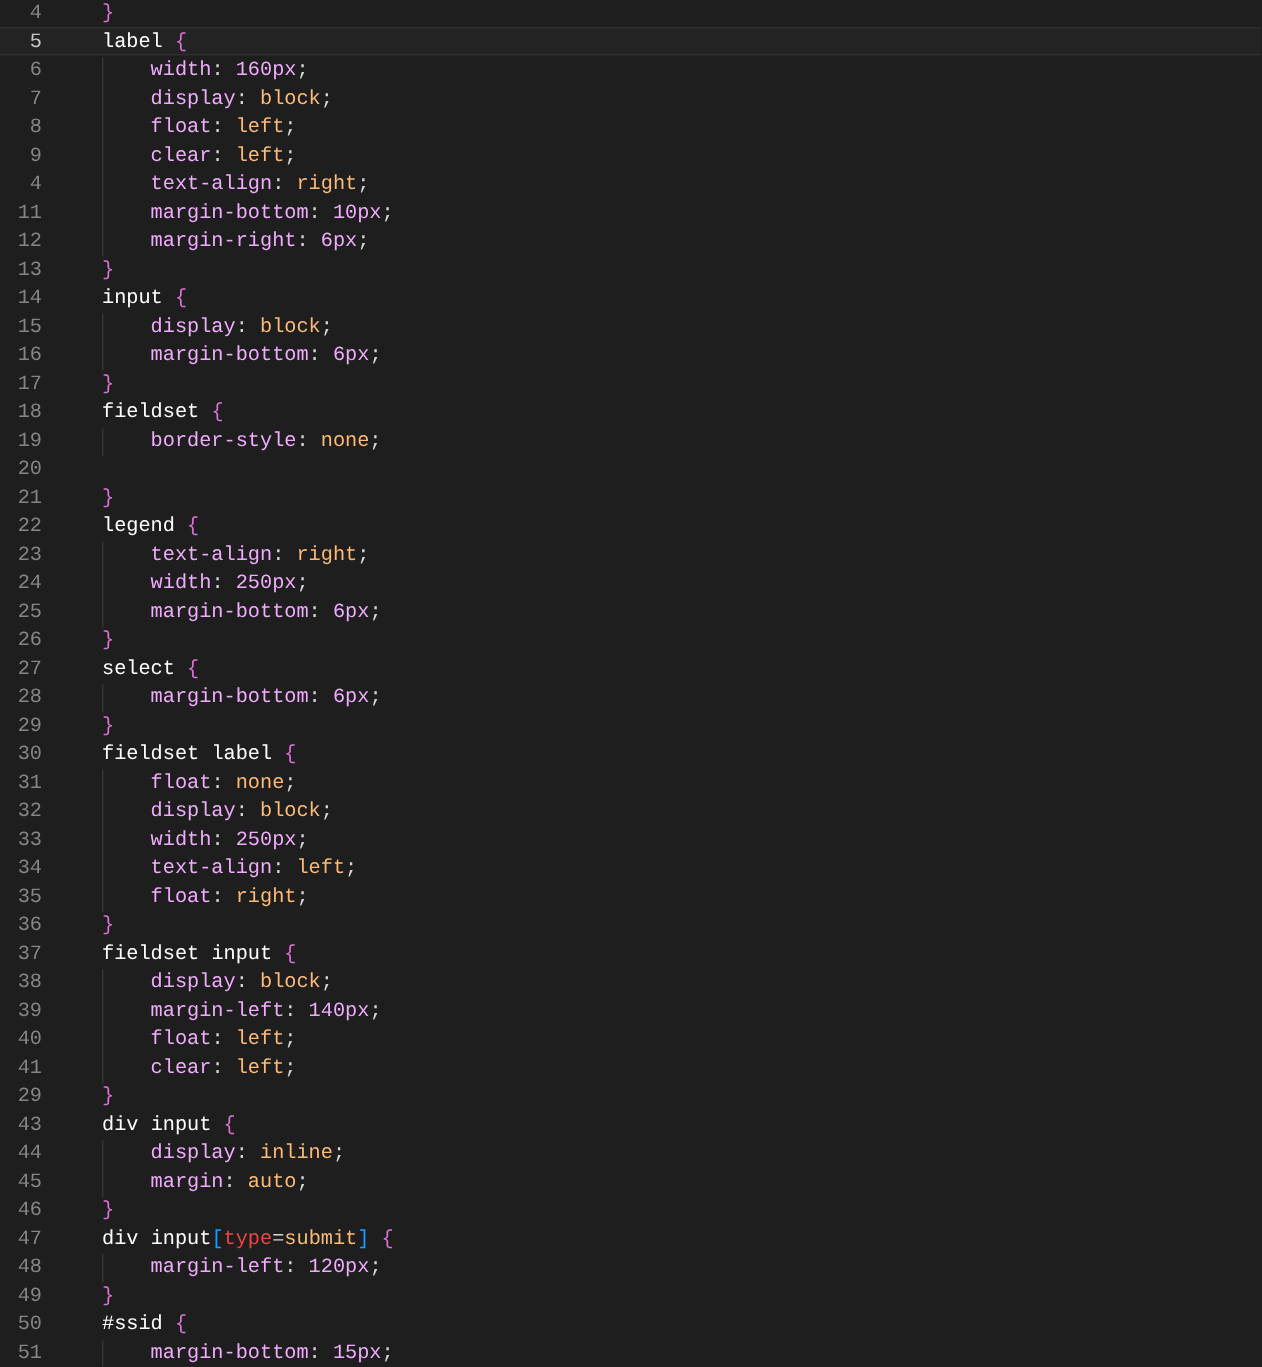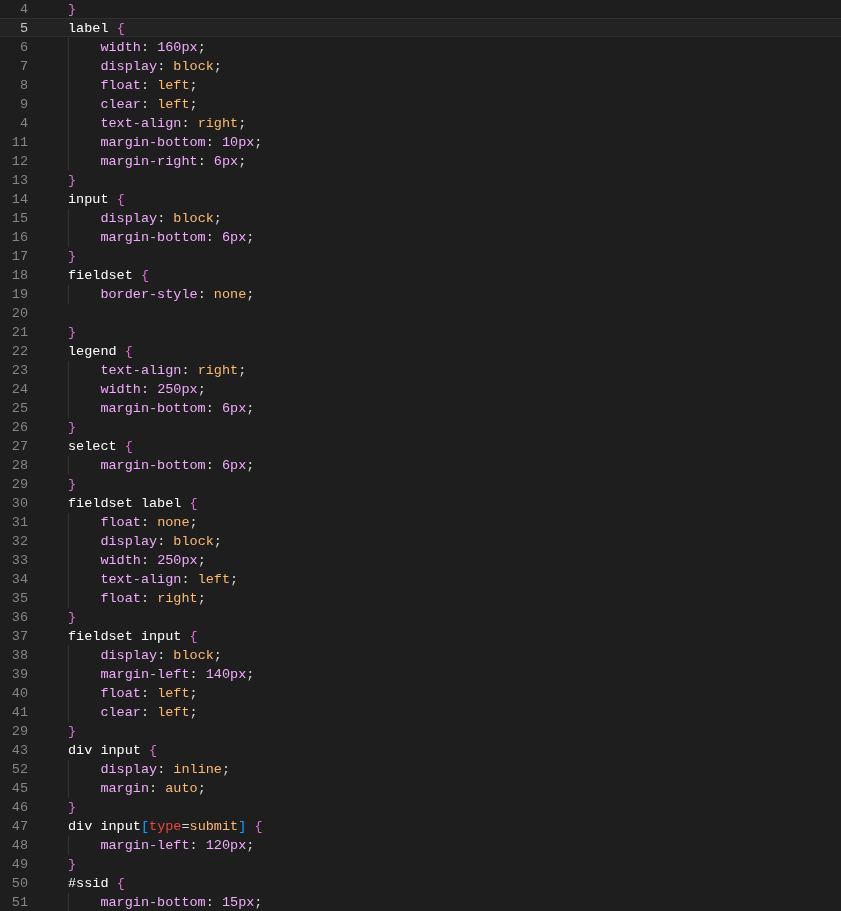--- a/index.html
+++ b/index.html
@@ -99,21 +99,21 @@
       <div class="ln">34</div>
       <div class="ln">35</div>
       <div class="ln">36</div>
       <div class="ln">37</div>
       <div class="ln">38</div>
       <div class="ln">39</div>
       <div class="ln">40</div>
       <div class="ln">41</div>
       <div class="ln">29</div>
       <div class="ln">43</div>
-      <div class="ln">52</div>
+      <div class="ln">44</div>
       <div class="ln">45</div>
       <div class="ln">46</div>
       <div class="ln">47</div>
       <div class="ln">48</div>
       <div class="ln">49</div>
       <div class="ln">50</div>
       <div class="ln">51</div>
     </div>
   <div class="code" id="code"><div class="line"><span class="tok-curly">}</span></div><div class="line"><span class="tok-sel">label</span><span class="tok-pun"> </span><span class="tok-curly">{</span></div><div class="line"><span class="indent-guide" style="left: 0px;"></span><span>    </span><span class="tok-prop">width</span><span class="tok-pun">: </span><span class="tok-num">160px</span><span class="tok-pun">;</span></div><div class="line"><span class="indent-guide" style="left: 0px;"></span><span>    </span><span class="tok-prop">display</span><span class="tok-pun">: </span><span class="tok-kw">block</span><span class="tok-pun">;</span></div><div class="line"><span class="indent-guide" style="left: 0px;"></span><span>    </span><span class="tok-prop">float</span><span class="tok-pun">: </span><span class="tok-kw">left</span><span class="tok-pun">;</span></div><div class="line"><span class="indent-guide" style="left: 0px;"></span><span>    </span><span class="tok-prop">clear</span><span class="tok-pun">: </span><span class="tok-kw">left</span><span class="tok-pun">;</span></div><div class="line"><span class="indent-guide" style="left: 0px;"></span><span>    </span><span class="tok-prop">text-align</span><span class="tok-pun">: </span><span class="tok-kw">right</span><span class="tok-pun">;</span></div><div class="line"><span class="indent-guide" style="left: 0px;"></span><span>    </span><span class="tok-prop">margin-bottom</span><span class="tok-pun">: </span><span class="tok-num">10px</span><span class="tok-pun">;</span></div><div class="line"><span class="indent-guide" style="left: 0px;"></span><span>    </span><span class="tok-prop">margin-right</span><span class="tok-pun">: </span><span class="tok-num">6px</span><span class="tok-pun">;</span></div><div class="line"><span class="tok-curly">}</span></div><div class="line"><span class="tok-sel">input</span><span class="tok-pun"> </span><span class="tok-curly">{</span></div><div class="line"><span class="indent-guide" style="left: 0px;"></span><span>    </span><span class="tok-prop">display</span><span class="tok-pun">: </span><span class="tok-kw">block</span><span class="tok-pun">;</span></div><div class="line"><span class="indent-guide" style="left: 0px;"></span><span>    </span><span class="tok-prop">margin-bottom</span><span class="tok-pun">: </span><span class="tok-num">6px</span><span class="tok-pun">;</span></div><div class="line"><span class="tok-curly">}</span></div><div class="line"><span class="tok-sel">fieldset</span><span class="tok-pun"> </span><span class="tok-curly">{</span></div><div class="line"><span class="indent-guide" style="left: 0px;"></span><span>    </span><span class="tok-prop">border-style</span><span class="tok-pun">: </span><span class="tok-kw">none</span><span class="tok-pun">;</span></div><div class="line"></div><div class="line"><span class="tok-curly">}</span></div><div class="line"><span class="tok-sel">legend</span><span class="tok-pun"> </span><span class="tok-curly">{</span></div><div class="line"><span class="indent-guide" style="left: 0px;"></span><span>    </span><span class="tok-prop">text-align</span><span class="tok-pun">: </span><span class="tok-kw">right</span><span class="tok-pun">;</span></div><div class="line"><span class="indent-guide" style="left: 0px;"></span><span>    </span><span class="tok-prop">width</span><span class="tok-pun">: </span><span class="tok-num">250px</span><span class="tok-pun">;</span></div><div class="line"><span class="indent-guide" style="left: 0px;"></span><span>    </span><span class="tok-prop">margin-bottom</span><span class="tok-pun">: </span><span class="tok-num">6px</span><span class="tok-pun">;</span></div><div class="line"><span class="tok-curly">}</span></div><div class="line"><span class="tok-sel">select</span><span class="tok-pun"> </span><span class="tok-curly">{</span></div><div class="line"><span class="indent-guide" style="left: 0px;"></span><span>    </span><span class="tok-prop">margin-bottom</span><span class="tok-pun">: </span><span class="tok-num">6px</span><span class="tok-pun">;</span></div><div class="line"><span class="tok-curly">}</span></div><div class="line"><span class="tok-sel">fieldset</span><span class="tok-pun"> </span><span class="tok-sel">label</span><span class="tok-pun"> </span><span class="tok-curly">{</span></div><div class="line"><span class="indent-guide" style="left: 0px;"></span><span>    </span><span class="tok-prop">float</span><span class="tok-pun">: </span><span class="tok-kw">none</span><span class="tok-pun">;</span></div><div class="line"><span class="indent-guide" style="left: 0px;"></span><span>    </span><span class="tok-prop">display</span><span class="tok-pun">: </span><span class="tok-kw">block</span><span class="tok-pun">;</span></div><div class="line"><span class="indent-guide" style="left: 0px;"></span><span>    </span><span class="tok-prop">width</span><span class="tok-pun">: </span><span class="tok-num">250px</span><span class="tok-pun">;</span></div><div class="line"><span class="indent-guide" style="left: 0px;"></span><span>    </span><span class="tok-prop">text-align</span><span class="tok-pun">: </span><span class="tok-kw">left</span><span class="tok-pun">;</span></div><div class="line"><span class="indent-guide" style="left: 0px;"></span><span>    </span><span class="tok-prop">float</span><span class="tok-pun">: </span><span class="tok-kw">right</span><span class="tok-pun">;</span></div><div class="line"><span class="tok-curly">}</span></div><div class="line"><span class="tok-sel">fieldset</span><span class="tok-pun"> </span><span class="tok-sel">input</span><span class="tok-pun"> </span><span class="tok-curly">{</span></div><div class="line"><span class="indent-guide" style="left: 0px;"></span><span>    </span><span class="tok-prop">display</span><span class="tok-pun">: </span><span class="tok-kw">block</span><span class="tok-pun">;</span></div><div class="line"><span class="indent-guide" style="left: 0px;"></span><span>    </span><span class="tok-prop">margin-left</span><span class="tok-pun">: </span><span class="tok-num">140px</span><span class="tok-pun">;</span></div><div class="line"><span class="indent-guide" style="left: 0px;"></span><span>    </span><span class="tok-prop">float</span><span class="tok-pun">: </span><span class="tok-kw">left</span><span class="tok-pun">;</span></div><div class="line"><span class="indent-guide" style="left: 0px;"></span><span>    </span><span class="tok-prop">clear</span><span class="tok-pun">: </span><span class="tok-kw">left</span><span class="tok-pun">;</span></div><div class="line"><span class="tok-curly">}</span></div><div class="line"><span class="tok-sel">div</span><span class="tok-pun"> </span><span class="tok-sel">input</span><span class="tok-pun"> </span><span class="tok-curly">{</span></div><div class="line"><span class="indent-guide" style="left: 0px;"></span><span>    </span><span class="tok-prop">display</span><span class="tok-pun">: </span><span class="tok-kw">inline</span><span class="tok-pun">;</span></div><div class="line"><span class="indent-guide" style="left: 0px;"></span><span>    </span><span class="tok-prop">margin</span><span class="tok-pun">: </span><span class="tok-kw">auto</span><span class="tok-pun">;</span></div><div class="line"><span class="tok-curly">}</span></div><div class="line"><span class="tok-sel">div</span><span class="tok-pun"> </span><span class="tok-sel">input</span><span class="tok-sqbr">[</span><span class="tok-attr">type</span><span class="tok-pun">=</span><span class="tok-kw">submit</span><span class="tok-sqbr">]</span><span class="tok-pun"> </span><span class="tok-curly">{</span></div><div class="line"><span class="indent-guide" style="left: 0px;"></span><span>    </span><span class="tok-prop">margin-left</span><span class="tok-pun">: </span><span class="tok-num">120px</span><span class="tok-pun">;</span></div><div class="line"><span class="tok-curly">}</span></div><div class="line"><span class="tok-sel">#ssid</span><span class="tok-pun"> </span><span class="tok-curly">{</span></div><div class="line"><span class="indent-guide" style="left: 0px;"></span><span>    </span><span class="tok-prop">margin-bottom</span><span class="tok-pun">: </span><span class="tok-num">15px</span><span class="tok-pun">;</span></div></div>
 </div>

